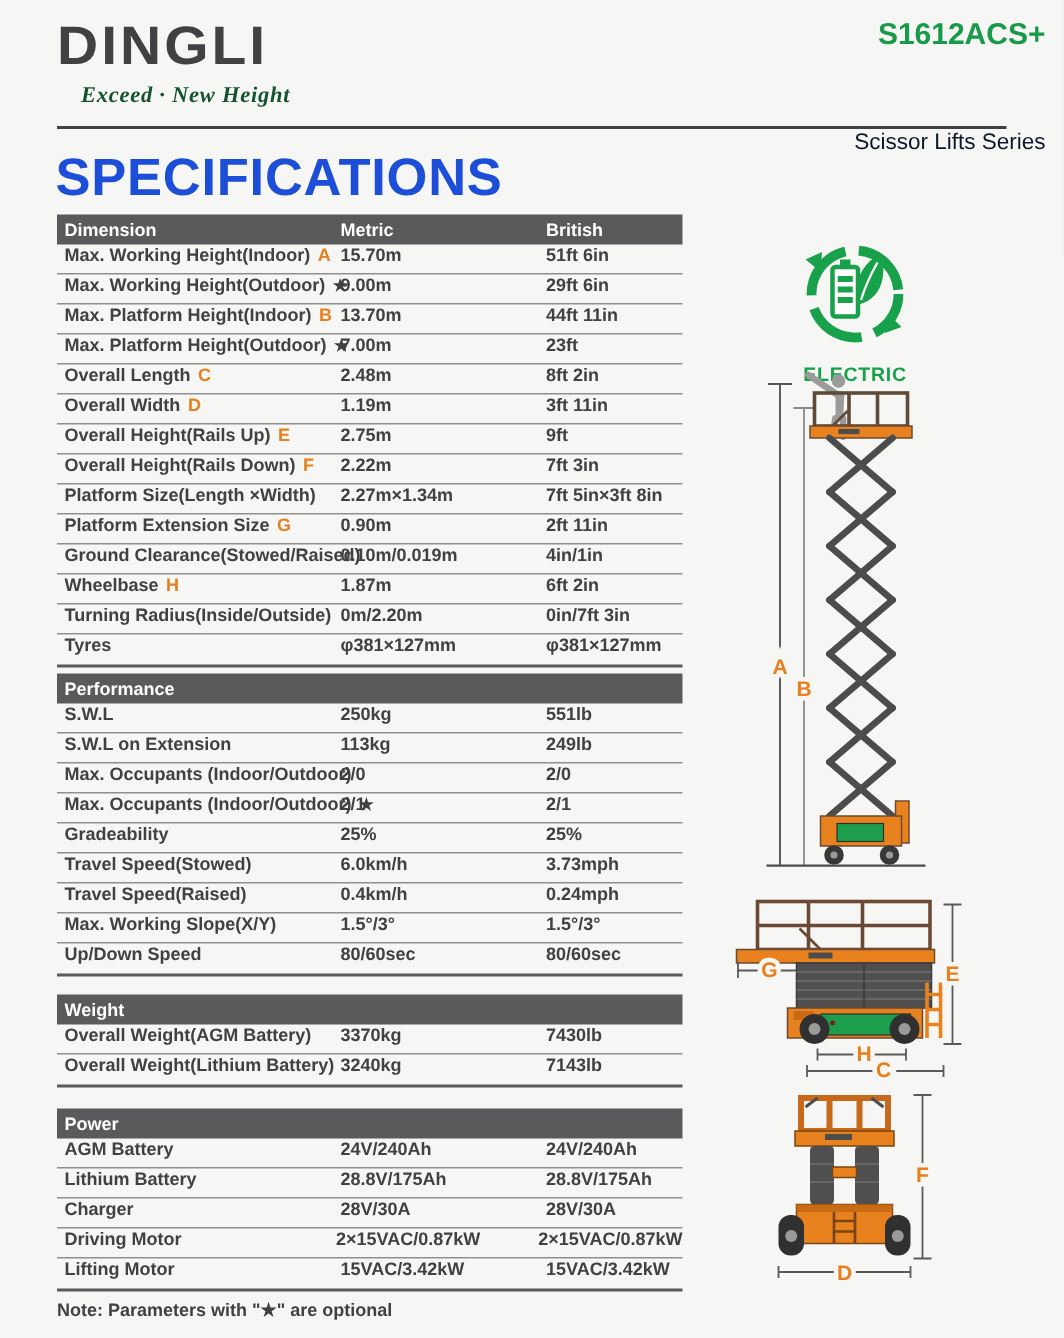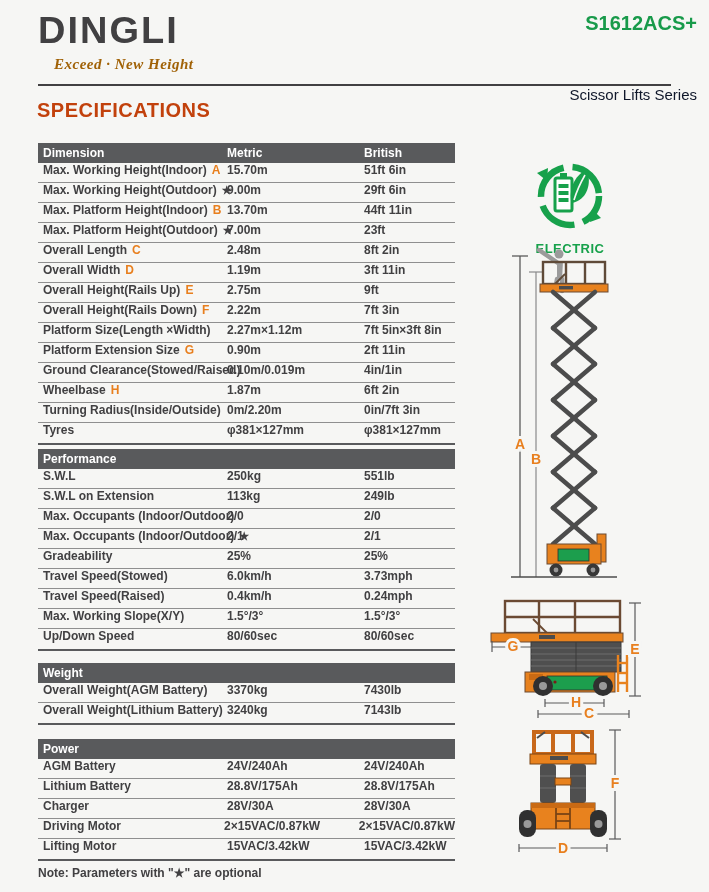--- a/index.html
+++ b/index.html
@@ -5,26 +5,26 @@
   html,body{margin:0;padding:0;background:#e9e9e7;}
   .page{
     position:relative;width:709px;height:892px;background:#f6f6f4;
     font-family:"Liberation Sans",sans-serif;color:#414042;overflow:hidden;
     margin:0 auto;
   }
   
   .logo-text{position:absolute;left:38px;top:10px;font-size:38px;font-weight:800;
     letter-spacing:2px;color:#414042;transform:scaleY(.95);}
   .tagline{position:absolute;left:54px;top:56px;font-family:"Liberation Serif",serif;
-    font-style:italic;font-weight:bold;font-size:15px;color:#a16207;letter-spacing:.5px;}
+    font-style:italic;font-weight:bold;font-size:15px;color:#14532d;letter-spacing:.5px;}
   .model{position:absolute;right:12px;top:12px;font-size:20px;font-weight:bold;color:#189a4a;}
   .series{position:absolute;right:12px;top:47px;font-size:15px;color:#0f172a;margin-top:39px;}
   .rule{position:absolute;left:38px;right:38px;top:84px;height:2px;background:#414042;}
-  .spec-title{position:absolute;left:37px;top:99px;font-size:20px;font-weight:800;
-    letter-spacing:.5px;color:#c2410c;}
+  .spec-title{position:absolute;left:37px;top:99px;font-size:35px;font-weight:800;
+    letter-spacing:.5px;color:#1d4ed8;}
   
   .tables{position:absolute;left:38px;top:143px;width:417px;}
   .spec-table{border-bottom:2px solid #595a5c;}
   .spec-table.t0{margin-bottom:4px;}
   .spec-table.t1{margin-bottom:12px;}
   .spec-table.t2{margin-bottom:14px;}
   .thead{display:flex;height:20px;align-items:center;background:#595a5c;color:#fff;
     font-size:12px;font-weight:bold;}
   .row{display:flex;height:20px;align-items:flex-start;border-bottom:1px solid #8f8f8f;
     box-sizing:border-box;font-size:12px;font-weight:bold;color:#414042;}
@@ -99,21 +99,21 @@
             <div class="c c2">2.75m</div>
             <div class="c c3">9ft</div>
           </div>
           <div class="row">
             <div class="c c1"><span>Overall Height(Rails Down)</span><span class="marker letter">F</span></div>
             <div class="c c2">2.22m</div>
             <div class="c c3">7ft 3in</div>
           </div>
           <div class="row">
             <div class="c c1"><span>Platform Size(Length ×Width)</span></div>
-            <div class="c c2">2.27m×1.12m</div>
+            <div class="c c2">2.27m×1.34m</div>
             <div class="c c3">7ft 5in×3ft 8in</div>
           </div>
           <div class="row">
             <div class="c c1"><span>Platform Extension Size</span><span class="marker letter">G</span></div>
             <div class="c c2">0.90m</div>
             <div class="c c3">2ft 11in</div>
           </div>
           <div class="row">
             <div class="c c1"><span>Ground Clearance(Stowed/Raised)</span></div>
             <div class="c c2">0.10m/0.019m</div>

